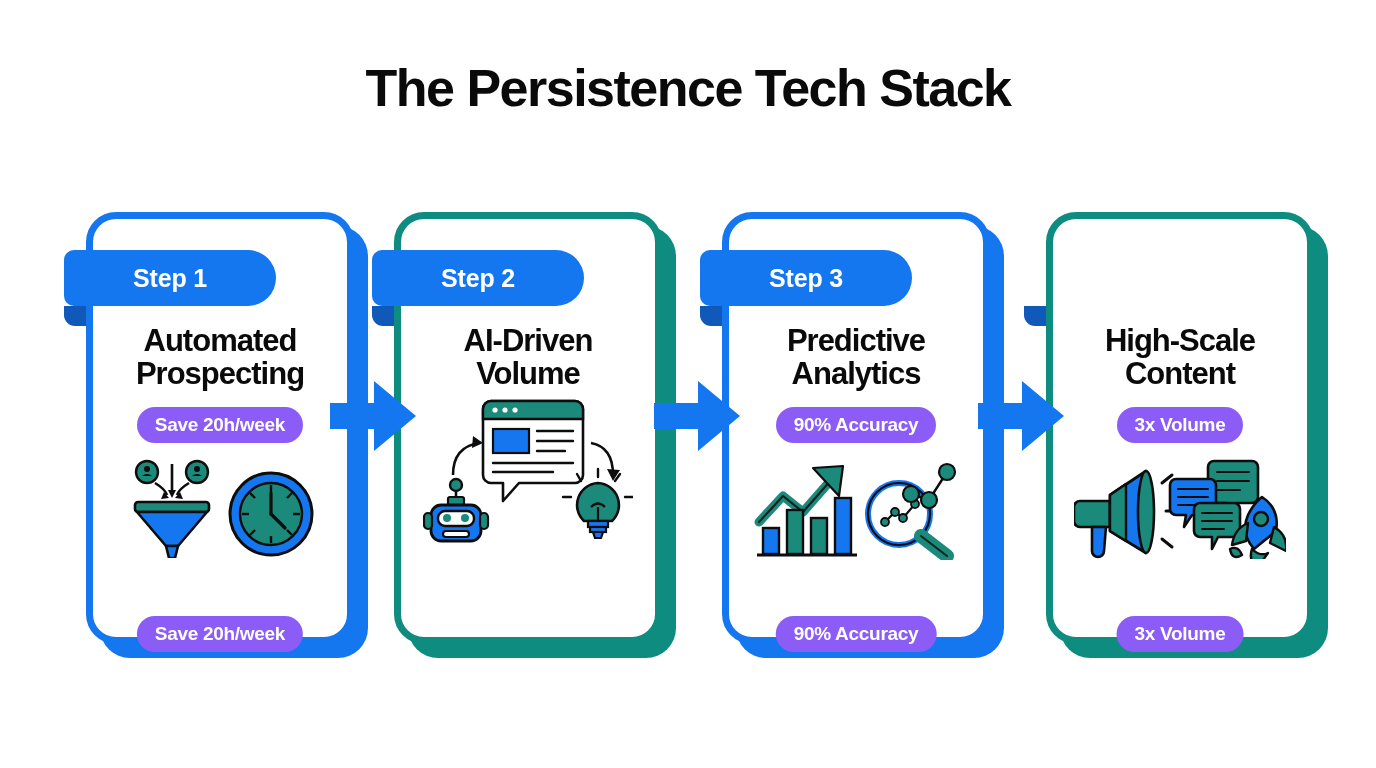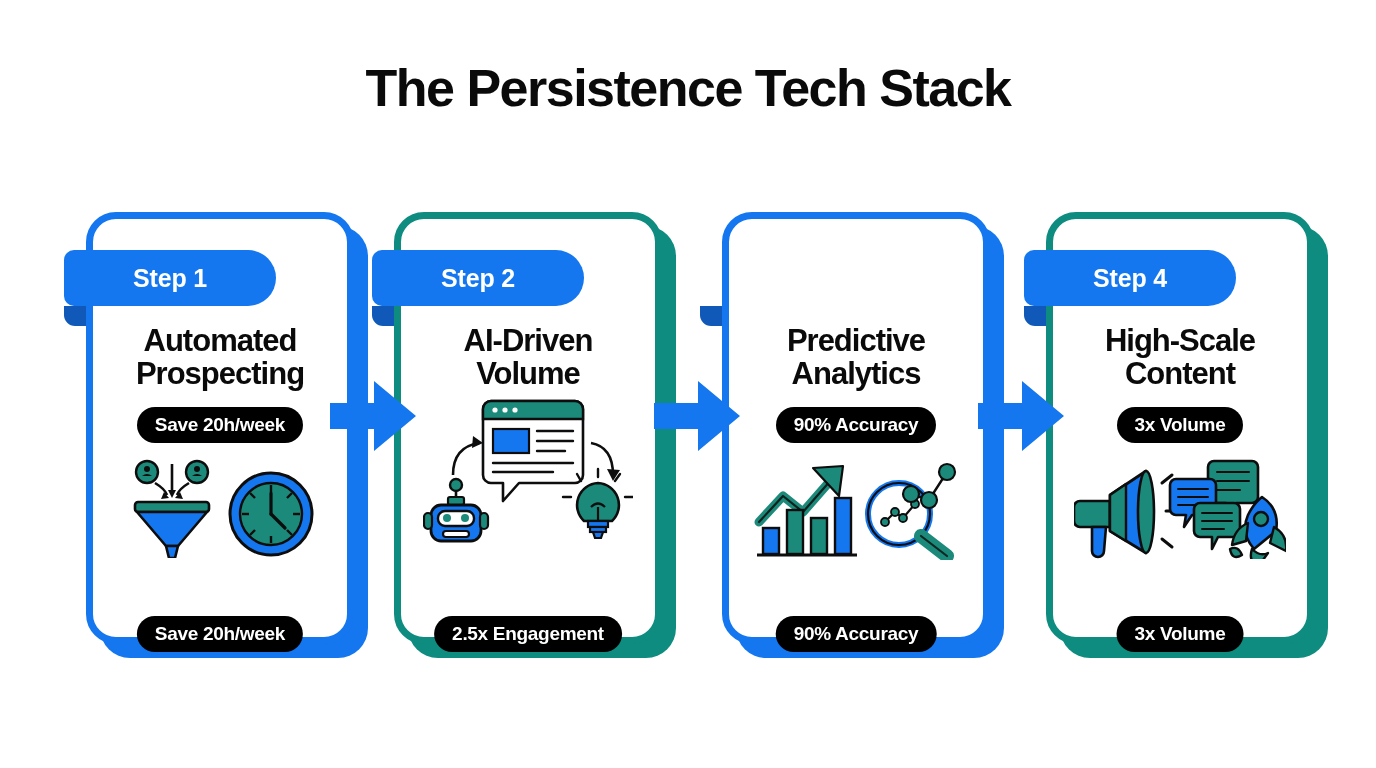--- a/index.html
+++ b/index.html
@@ -56,21 +56,21 @@
     position:absolute;left:0;top:0;width:268px;height:432px;
     display:flex;flex-direction:column;align-items:center;
     z-index:4;box-sizing:border-box;padding:0 11px;
   }
   .card-title{
     margin-top:112px;text-align:center;color:#0a0a0a;
     font-size:31px;font-weight:bold;line-height:1.08;letter-spacing:-1px;
     white-space:pre-line;
   }
   .badge{
-    background:#000000;color:#ffffff;border-radius:22px;
+    background:#8b5cf6;color:#ffffff;border-radius:22px;
     font-size:19px;font-weight:bold;letter-spacing:-0.3px;
     padding:7px 18px;white-space:nowrap;line-height:1.15;
   }
   .badge-top{margin-top:16px;}
   .badge-bottom{position:absolute;left:50%;transform:translateX(-50%);bottom:-8px;}
 
   .icons{
     margin-top:10px;height:110px;display:flex;align-items:center;
     justify-content:center;
   }
@@ -209,34 +209,34 @@
               </g>
               <path d="M175 88 a22 22 0 0 1 14 38 L161 126 a22 22 0 0 1 14 -38 Z" fill="#1b8a7a" stroke="#0d0d0d" stroke-width="2.6"></path>
               <path d="M168 112 q7 -7 14 0" fill="none" stroke="#0d0d0d" stroke-width="2.2"></path>
               <line x1="175" y1="112" x2="175" y2="126" stroke="#0d0d0d" stroke-width="2.2"></line>
               <rect x="165" y="126" width="20" height="6" fill="#1477f0" stroke="#0d0d0d" stroke-width="2.2"></rect>
               <rect x="167" y="132" width="16" height="5" fill="#1477f0" stroke="#0d0d0d" stroke-width="2.2"></rect>
               <path d="M170 137 l10 0 l-2 6 l-6 0 z" fill="#1477f0" stroke="#0d0d0d" stroke-width="2.2"></path>
             </g>
           </svg>
         </div>
-        <div class="badge badge-bottom">2.5x Engagement</div>
       </div>
     </div>
 
     <div class="arrow" style="left:654px;top:165px;">
       <svg width="86" height="78" viewBox="0 0 86 78">
         <path d="M0 26 L44 26 L44 4 L86 39 L44 74 L44 52 L0 52 Z" fill="#1477f0"></path>
       </svg>
     </div>
 
     <div class="card-wrap" style="left:722px;">
       <div class="card-shadow blue"></div>
       <div class="card"></div>
       <div class="ribbon-fold"></div>
+      <div class="ribbon">Step 3</div>
       <div class="card-body">
         <div class="card-title">Predictive
 Analytics</div>
         <div class="badge badge-top">90% Accuracy</div>
         <div class="icons">
           <svg width="210" height="104" viewBox="0 0 210 104">
 
             <g>
               <path d="M8 66 L32 40 L52 56 L80 24" fill="none" stroke="#1b8a7a" stroke-width="9" stroke-linejoin="round" stroke-linecap="round"></path>
               <path d="M8 66 L32 40 L52 56 L80 24" fill="none" stroke="#0d0d0d" stroke-width="2.2" stroke-linejoin="round" stroke-linecap="round" opacity="0.85"></path>
@@ -279,21 +279,20 @@
     <div class="arrow" style="left:978px;top:165px;">
       <svg width="86" height="78" viewBox="0 0 86 78">
         <path d="M0 26 L44 26 L44 4 L86 39 L44 74 L44 52 L0 52 Z" fill="#1477f0"></path>
       </svg>
     </div>
 
     <div class="card-wrap" style="left:1046px;">
       <div class="card-shadow teal"></div>
       <div class="card teal"></div>
       <div class="ribbon-fold"></div>
-      <div class="ribbon">Step 4</div>
       <div class="card-body">
         <div class="card-title">High-Scale
 Content</div>
         <div class="badge badge-top">3x Volume</div>
         <div class="icons">
           <svg width="212" height="102" viewBox="0 0 212 102">
 
             <g>
               <path d="M6 44 L36 44 L36 70 L6 70 a6 6 0 0 1 -6 -6 L0 50 a6 6 0 0 1 6 -6 Z" fill="#1b8a7a" stroke="#0d0d0d" stroke-width="2.6" stroke-linejoin="round"></path>
               <path d="M36 38 L72 14 L72 96 L36 74 Z" fill="#1477f0" stroke="#0d0d0d" stroke-width="2.8" stroke-linejoin="round"></path>

